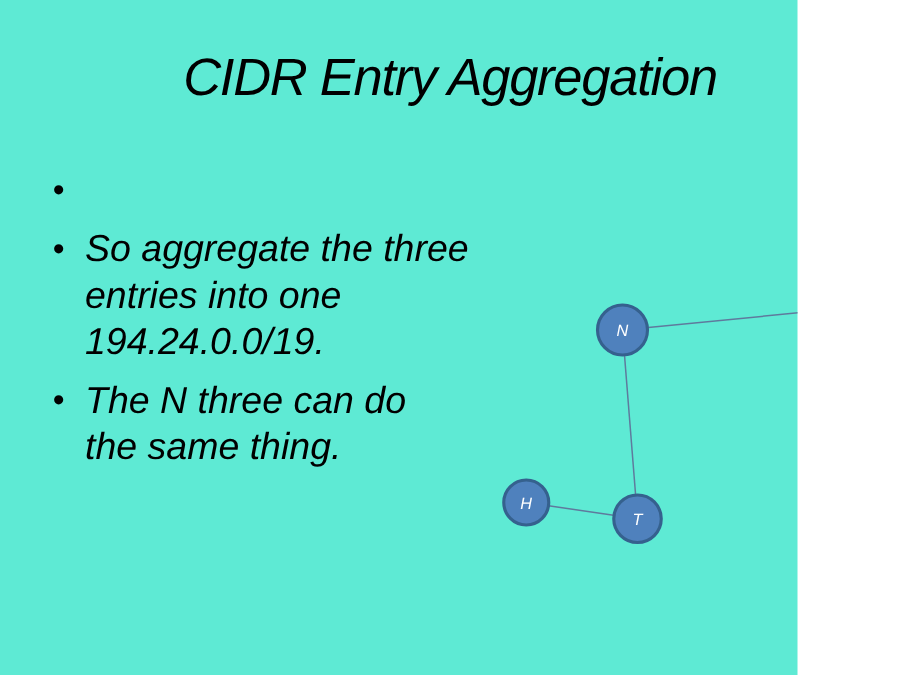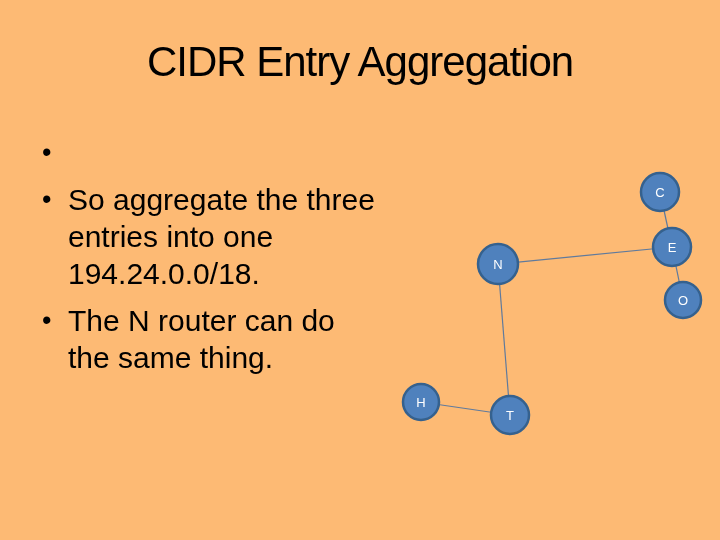--- a/index.html
+++ b/index.html
@@ -3,24 +3,25 @@
 <meta charset="utf-8">
 <style>
   html, body {
     margin: 0;
     padding: 0;
     background: #ffffff;
     font-family: "Liberation Sans", sans-serif;
   }
   .slide {
     position: relative;
-    width: 720px;
+    width: 638px;
     height: 540px;
-    background: #fdba74;
+    background: #5eead4;
     overflow: hidden;
+    font-style: italic;
   }
   .slide-title {
     position: absolute;
     top: 38px;
     left: 0;
     width: 720px;
     text-align: center;
     font-size: 42px;
     line-height: 1.15;
     letter-spacing: -1px;
@@ -81,25 +82,25 @@
   <div class="slide-title">CIDR Entry Aggregation</div>
 
   <div class="bullet-list">
     <div class="bullet-item">
       <span class="bullet-dot">•</span>
     </div>
     <div class="bullet-item">
       <span class="bullet-dot">•</span>
       <span class="bullet-text">So aggregate the three
 entries into one
-194.24.0.0/18.</span>
+194.24.0.0/19.</span>
     </div>
     <div class="bullet-item">
       <span class="bullet-dot">•</span>
-      <span class="bullet-text">The N router can do
+      <span class="bullet-text">The N three can do
 the same thing.</span>
     </div>
   </div>
 
   <svg class="diagram-svg" width="720" height="540" viewBox="0 0 720 540">
 
     <line class="edge" x1="660" y1="192" x2="672" y2="247"></line>
     <line class="edge" x1="672" y1="247" x2="683" y2="300"></line>
     <line class="edge" x1="498" y1="264" x2="672" y2="247"></line>
     <line class="edge" x1="498" y1="264" x2="510" y2="415"></line>

